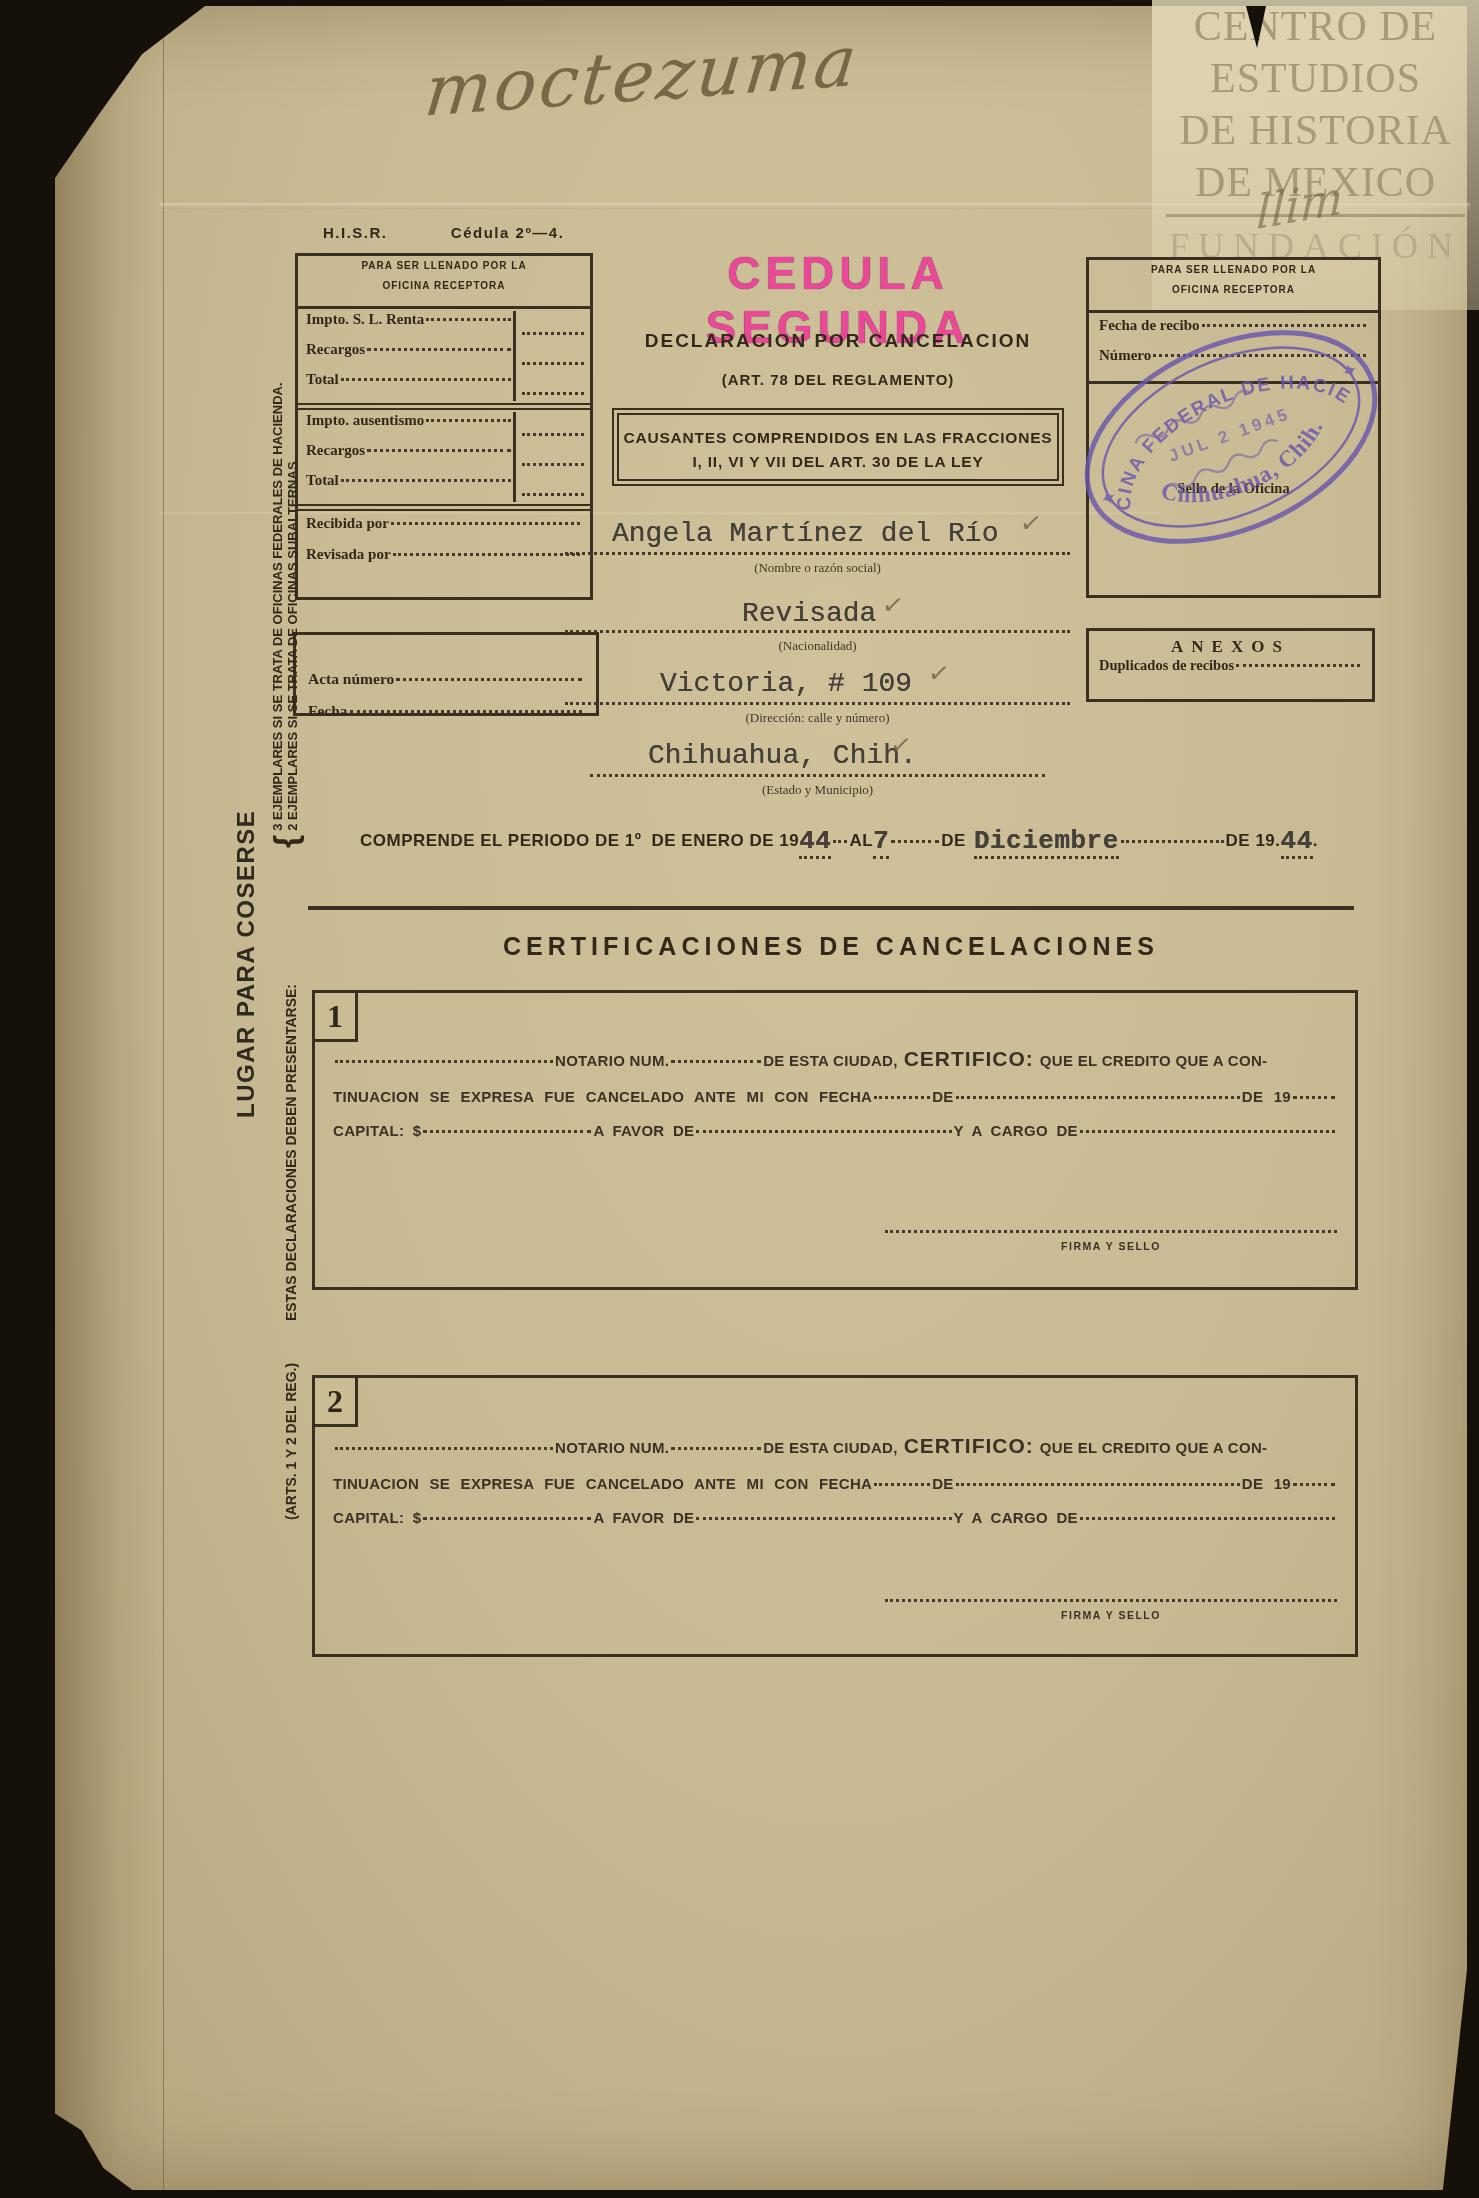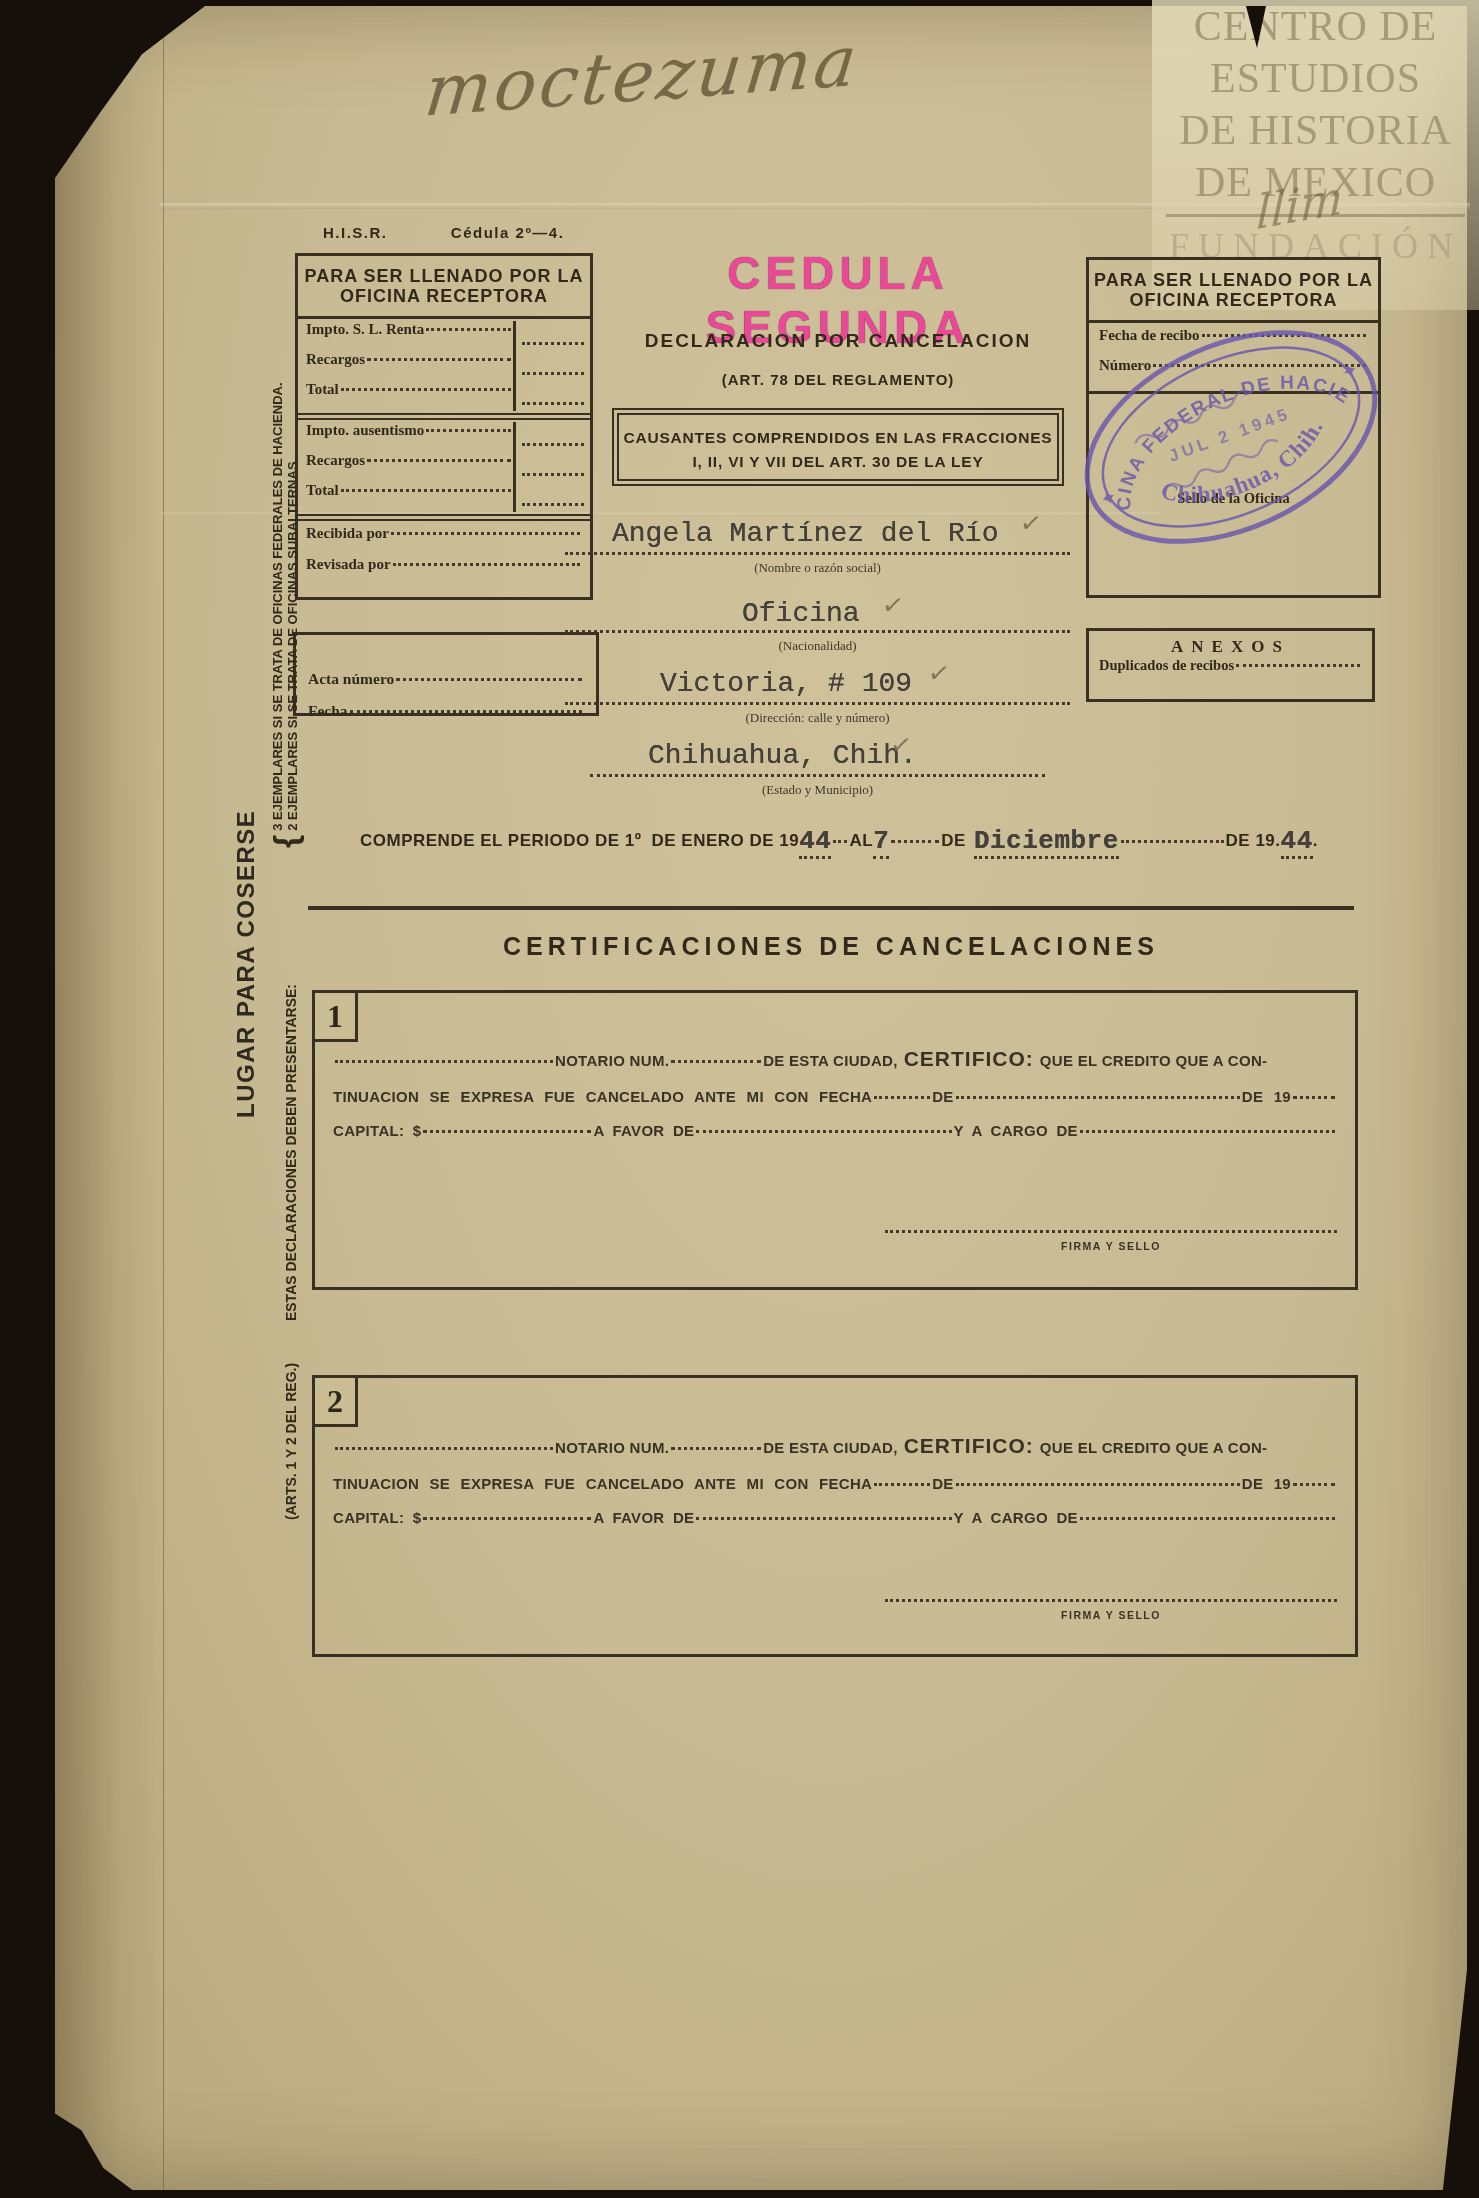--- a/index.html
+++ b/index.html
@@ -16,21 +16,21 @@
   .tear{background:#15100a;}
   
   .wm-panel{left:1152px;top:0;width:327px;height:310px;
         background:linear-gradient(180deg, rgba(232,223,190,.80), rgba(222,212,176,.45));
         text-align:center;overflow:hidden;z-index:1;}
   .wm-line{font-family:"Liberation Serif",serif;font-size:42px;line-height:52px;color:#a59b77;letter-spacing:1px;}
   .wm-rule{margin:6px 14px 8px;border-top:3px solid rgba(150,141,108,.75);}
   .wm-foot{font-family:"Liberation Serif",serif;font-size:36px;letter-spacing:9px;color:rgba(160,152,118,.55);}
   .hand{font-family:"DejaVu Serif",serif;font-style:italic;color:rgba(104,90,58,.85);z-index:2;}
   .bx{border:3px solid #3a3022;background:transparent;z-index:2;}
-  .hdr{font-weight:bold;font-size:18px;letter-spacing:1px;text-align:center;line-height:20px;padding-top:10px;}
+  .hdr{font-weight:bold;font-size:10px;letter-spacing:1px;text-align:center;line-height:20px;}
   .serifb{font-family:"Liberation Serif",serif;font-weight:bold;}
   .frow{display:flex;align-items:baseline;}
   .dots{flex:1;border-bottom:3px dotted #46392a;position:relative;top:-3px;margin:0 2px;}
   .dfix{flex:none;}
   .amt{flex:none;width:66px;align-self:stretch;border-left:3px solid #3a3022;display:flex;align-items:flex-end;padding:0 4px 6px;}
   .amt .dots{top:0;}
   .secdiv{border-top:7px double #3a3022;}
   .small-label{font-family:"Liberation Serif",serif;font-size:13px;color:#40372a;text-align:center;z-index:2;}
   .typed{font-family:"Liberation Mono",monospace;color:#45403a;text-shadow:0 0 .6px #45403a;z-index:3;}
   .check{color:rgba(111,97,72,.8);font-size:26px;transform:rotate(8deg);z-index:3;}
@@ -158,21 +158,21 @@
   <div class="abs" style="left:612px;top:408px;width:452px;height:78px;border:7px double #3a3022;text-align:center;padding-top:11px;box-sizing:border-box;z-index:2;">
     <div style="font-size:15.5px;font-weight:bold;letter-spacing:.8px;line-height:24px;">CAUSANTES COMPRENDIDOS EN LAS FRACCIONES</div>
     <div style="font-size:15.5px;font-weight:bold;letter-spacing:.8px;line-height:24px;">I, II, VI Y VII DEL ART. 30 DE LA LEY</div>
   </div>
 
   <div class="abs typed" style="left:612px;top:518px;font-size:28px;">Angela Martínez del Río</div>
   <div class="abs check" style="left:1020px;top:508px;">✓</div>
   <div class="abs dotline" style="left:565px;top:552px;width:505px;"></div>
   <div class="abs small-label" style="left:565px;top:560px;width:505px;">(Nombre o razón social)</div>
 
-  <div class="abs typed" style="left:742px;top:598px;font-size:28px;">Oficina</div>
+  <div class="abs typed" style="left:742px;top:598px;font-size:28px;">Revisada</div>
   <div class="abs check" style="left:882px;top:590px;">✓</div>
   <div class="abs dotline" style="left:565px;top:630px;width:505px;"></div>
   <div class="abs small-label" style="left:565px;top:638px;width:505px;">(Nacionalidad)</div>
 
   <div class="abs typed" style="left:660px;top:668px;font-size:28px;">Victoria, # 109</div>
   <div class="abs check" style="left:928px;top:658px;">✓</div>
   <div class="abs dotline" style="left:565px;top:702px;width:505px;"></div>
   <div class="abs small-label" style="left:565px;top:710px;width:505px;">(Dirección: calle y número)</div>
 
   <div class="abs typed" style="left:648px;top:740px;font-size:28px;">Chihuahua, Chih.</div>

